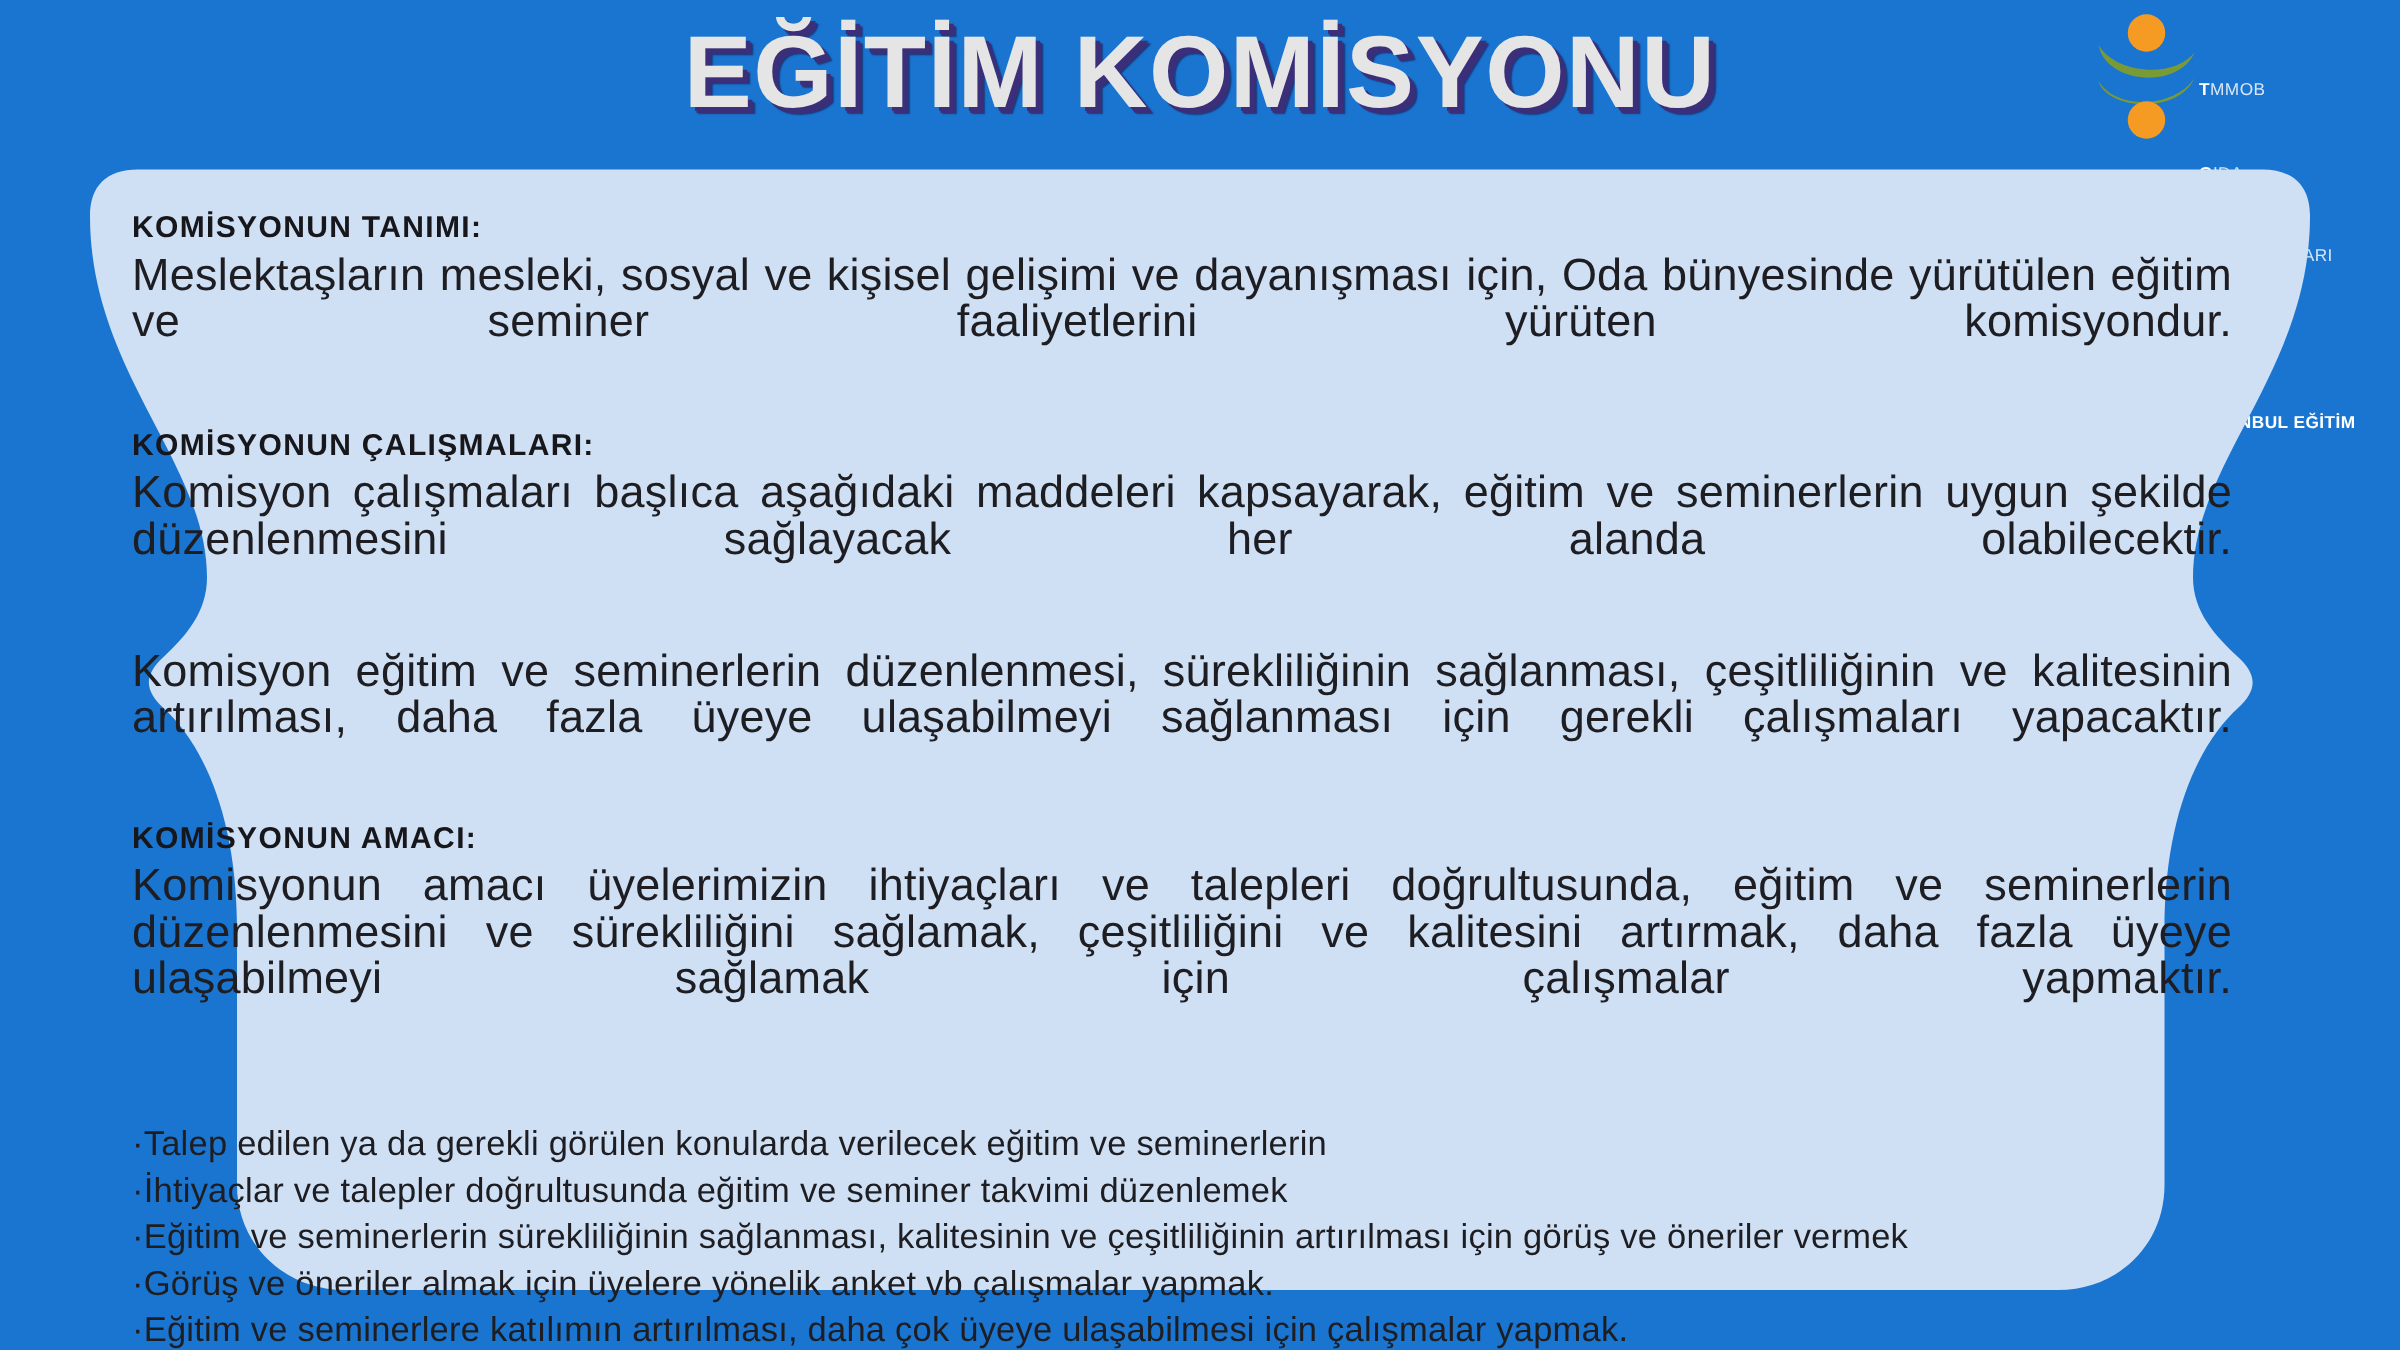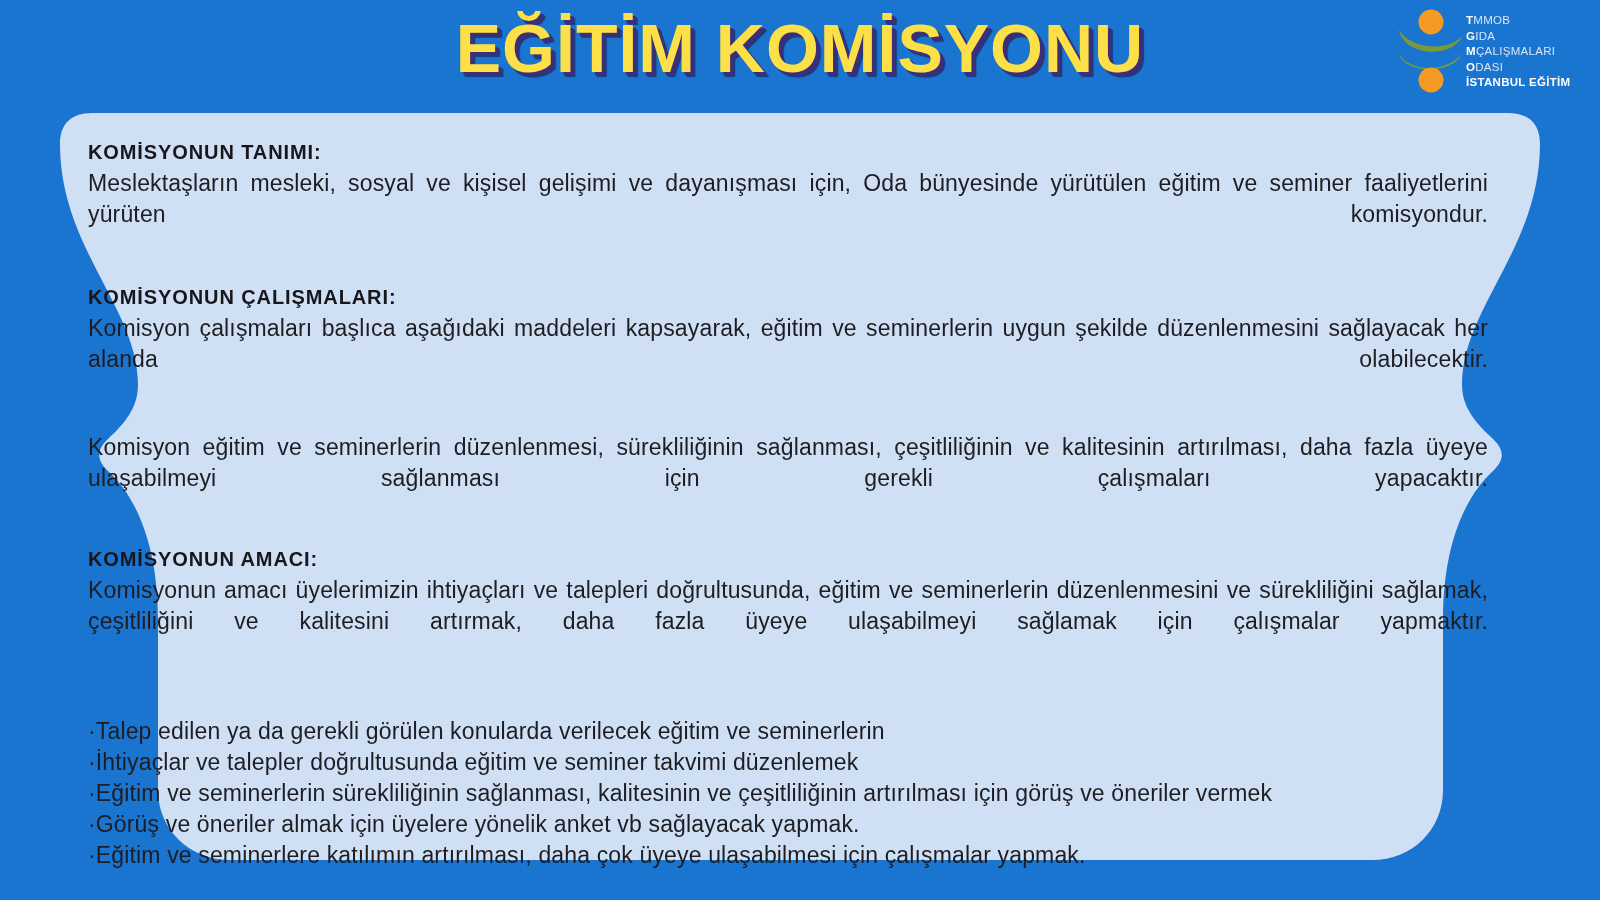--- a/index.html
+++ b/index.html
@@ -35,21 +35,21 @@
   .slide-title {
     position: absolute;
     left: 0;
     top: 14px;
     width: 1600px;
     text-align: center;
     font-family: "Liberation Sans", sans-serif;
     font-weight: bold;
     font-size: 68px;
     letter-spacing: 1px;
-    color: #fde047;
+    color: #e5e5e5;
     text-shadow:
        3px 3px 0 #3a2f78,
        4px 4px 0 #3a2f78,
        5px 5px 1px rgba(20,11,60,.55);
     white-space: nowrap;
     line-height: 1;
   }
 
   
   .logo {
@@ -70,21 +70,21 @@
     position: absolute;
     left: 72px;
     top: 5px;
     width: 118px;
     color: #d9e6f4;
     font-family: "Liberation Sans", sans-serif;
     font-size: 11.5px;
     line-height: 15.5px;
     letter-spacing: .3px;
   }
-  .logo-text .ln { display: block; white-space: nowrap; }
+  .logo-text .ln { display: block; white-space: nowrap; margin-top: 40px; }
   .logo-text .cap { font-weight: bold; color: #ffffff; }
   .logo-text .ln.strong { font-weight: bold; color: #ffffff; }
 
   
   .card-wrap {
     position: absolute;
     left: 0;
     top: 108px;
     width: 1600px;
     height: 762px;
@@ -111,21 +111,21 @@
     font-family: "Liberation Sans", sans-serif;
     font-weight: bold;
     font-size: 20px;
     letter-spacing: .9px;
     color: #16161b;
     margin: 0 0 2px 0;
     line-height: 28px;
   }
   .para {
     font-family: "Liberation Sans", sans-serif;
-    font-size: 23px;
+    font-size: 30px;
     line-height: 31px;
     color: #1d1d22;
     margin: 0;
     text-align: justify;
     text-justify: inter-word;
     letter-spacing: .15px;
   }
   .para.last-justify::after {
     content: "";
     display: inline-block;
@@ -219,20 +219,20 @@
         <div class="sec-head">KOMİSYONUN AMACI:</div>
         <p class="para last-justify">Komisyonun amacı üyelerimizin ihtiyaçları ve talepleri doğrultusunda, eğitim ve seminerlerin düzenlenmesini ve sürekliliğini sağlamak, çeşitliliğini ve kalitesini artırmak, daha fazla üyeye ulaşabilmeyi sağlamak için çalışmalar yapmaktır.</p>
       </div>
 
       <div class="spacer-line"></div>
 
       <ul class="bullets">
         <li class="nojust">·Talep edilen ya da gerekli görülen konularda verilecek eğitim ve seminerlerin</li>
         <li class="nojust">·İhtiyaçlar ve talepler doğrultusunda eğitim ve seminer takvimi düzenlemek</li>
         <li>·Eğitim ve seminerlerin sürekliliğinin sağlanması, kalitesinin ve çeşitliliğinin artırılması için görüş ve öneriler vermek</li>
-        <li class="nojust">·Görüş ve öneriler almak için üyelere yönelik anket vb sağlayacak yapmak.</li>
+        <li class="nojust">·Görüş ve öneriler almak için üyelere yönelik anket vb çalışmalar yapmak.</li>
         <li class="nojust">·Eğitim ve seminerlere katılımın artırılması, daha çok üyeye ulaşabilmesi için çalışmalar yapmak.</li>
       </ul>
 
     </div>
   </div>
 
 </div>
 
 </body></html>

